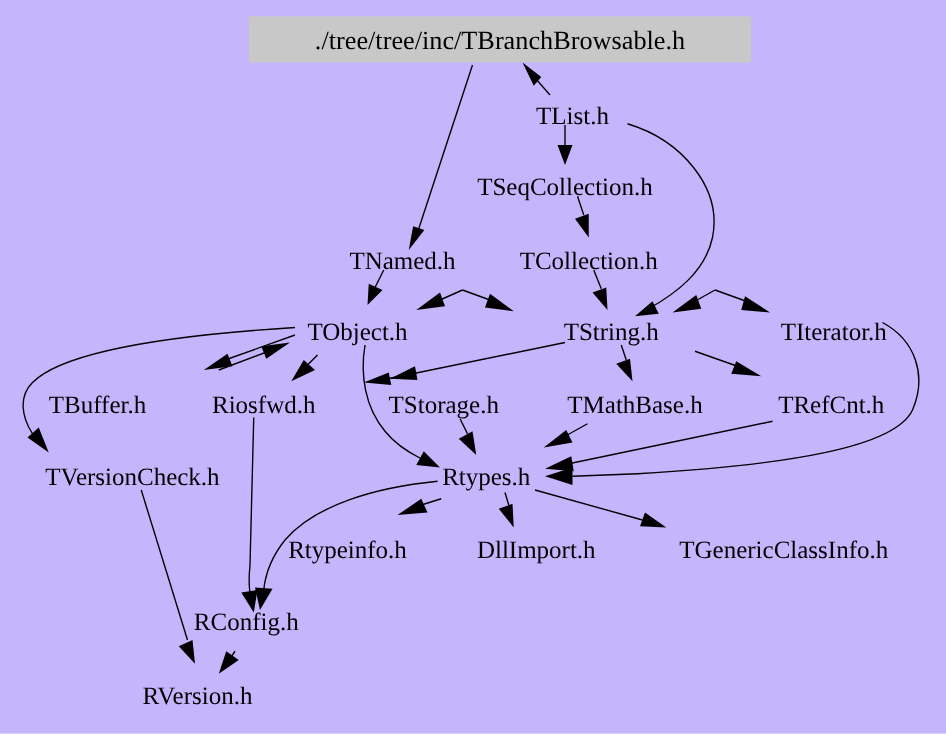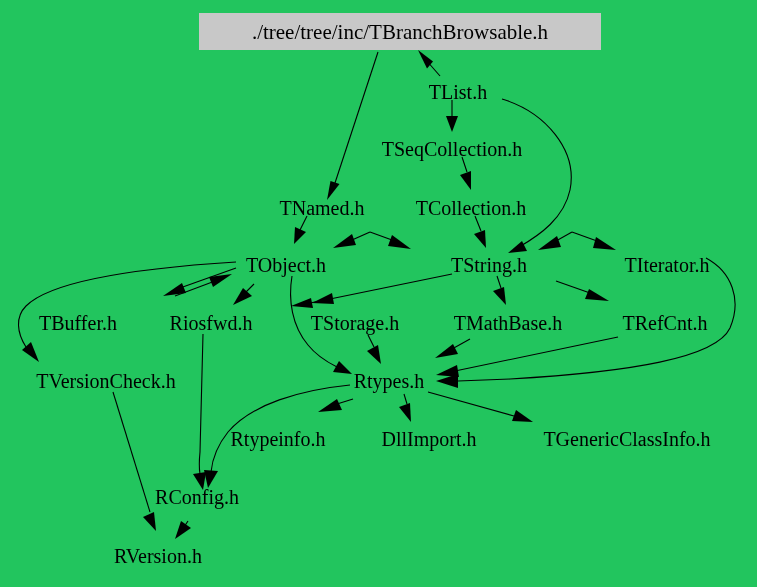--- a/index.html
+++ b/index.html
@@ -10,21 +10,21 @@
   body {
     width: 757px;
     height: 587px;
     overflow: hidden;
     font-family: "Liberation Serif", "DejaVu Serif", serif;
   }
   #graph-root {
     position: relative;
     width: 757px;
     height: 587px;
-    background: #22c55e;
+    background: #c4b5fd;
   }
   svg#graph-canvas {
     position: absolute;
     left: 0;
     top: 0;
     width: 757px;
     height: 587px;
     display: block;
   }
   .node-label {

